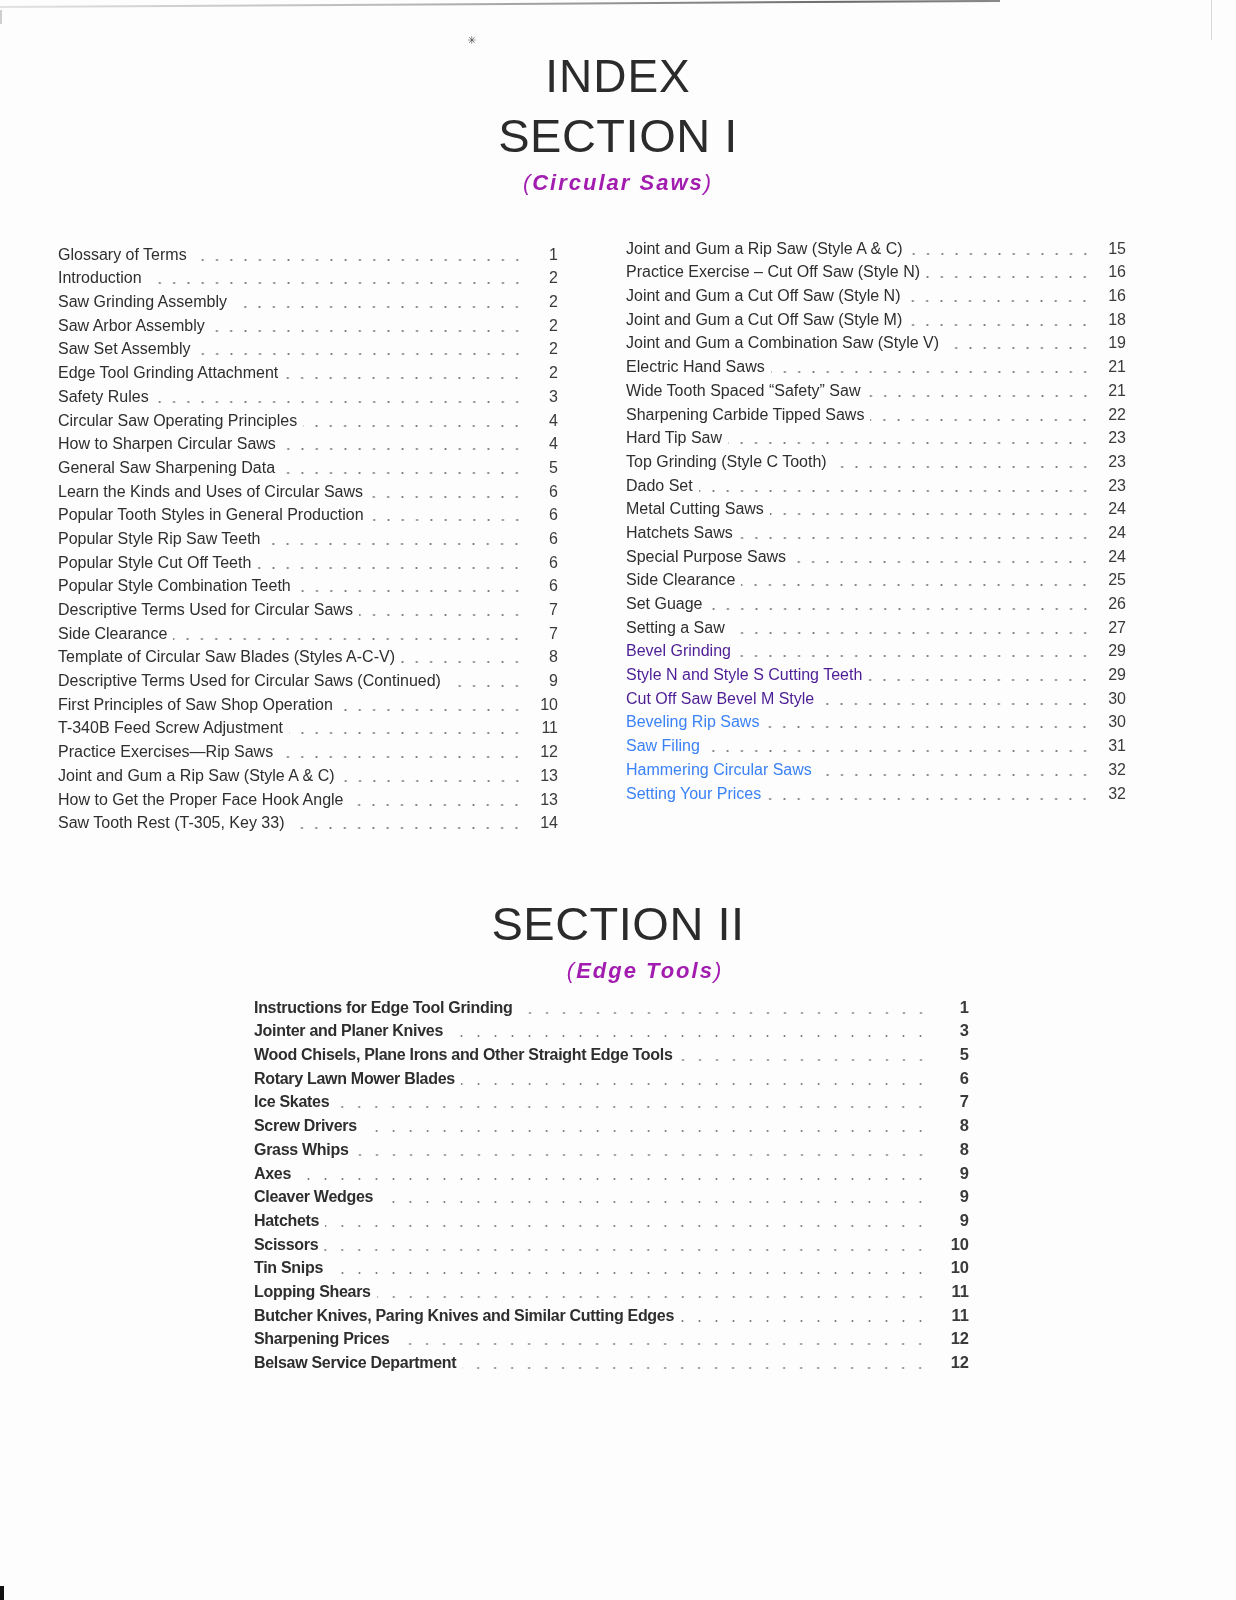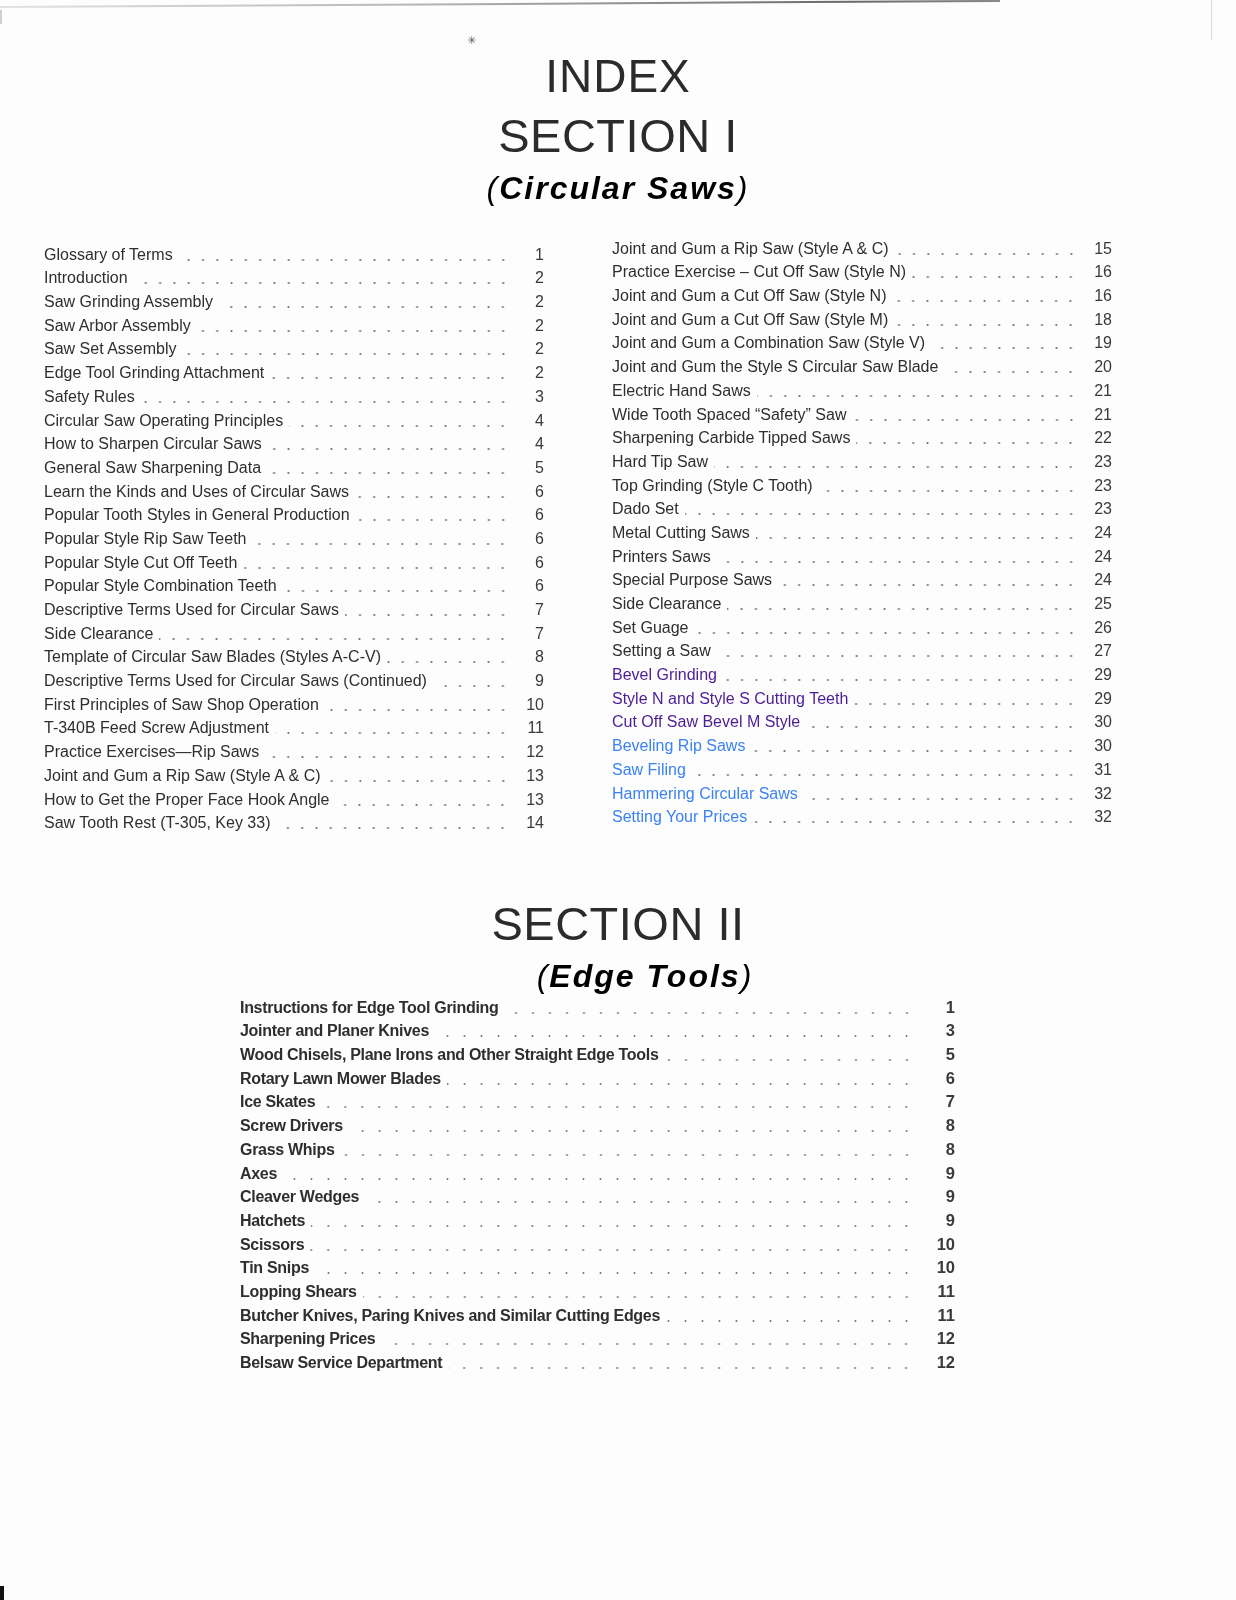--- a/index.html
+++ b/index.html
@@ -75,31 +75,32 @@
       font-size: 47px;
       font-weight: normal;
       color: #2b2b2b;
       letter-spacing: 0.5px;
     }
     .section-sub {
       position: absolute;
       left: 0;
       width: 1236px;
       text-align: center;
-      font-size: 32px;
+      font-size: 22px;
       font-weight: bold;
       font-style: italic;
-      color: #000000;
+      color: #a21caf;
       letter-spacing: 2px;
     }
     .section-sub .paren {
       font-weight: normal;
     }
     .toc-col {
       position: absolute;
+      margin-left: 14px;
     }
     .toc-row {
       position: relative;
       height: 23.7px;
       display: flex;
       align-items: flex-end;
       white-space: nowrap;
     }
     .toc-row .label {
       font-size: 16px;
@@ -297,25 +298,20 @@
       <span class="label">Joint and Gum a Cut Off Saw (Style M)</span>
       <span class="leader"></span>
       <span class="page">18</span>
     </div>
     <div class="toc-row">
       <span class="label">Joint and Gum a Combination Saw (Style V)</span>
       <span class="leader"></span>
       <span class="page">19</span>
     </div>
     <div class="toc-row">
-      <span class="label">Joint and Gum the Style S Circular Saw Blade</span>
-      <span class="leader"></span>
-      <span class="page">20</span>
-    </div>
-    <div class="toc-row">
       <span class="label">Electric Hand Saws</span>
       <span class="leader"></span>
       <span class="page">21</span>
     </div>
     <div class="toc-row">
       <span class="label">Wide Tooth Spaced “Safety” Saw</span>
       <span class="leader"></span>
       <span class="page">21</span>
     </div>
     <div class="toc-row">
@@ -337,21 +333,21 @@
       <span class="label">Dado Set</span>
       <span class="leader"></span>
       <span class="page">23</span>
     </div>
     <div class="toc-row">
       <span class="label">Metal Cutting Saws</span>
       <span class="leader"></span>
       <span class="page">24</span>
     </div>
     <div class="toc-row">
-      <span class="label">Printers Saws</span>
+      <span class="label">Hatchets Saws</span>
       <span class="leader"></span>
       <span class="page">24</span>
     </div>
     <div class="toc-row">
       <span class="label">Special Purpose Saws</span>
       <span class="leader"></span>
       <span class="page">24</span>
     </div>
     <div class="toc-row">
       <span class="label">Side Clearance</span>

